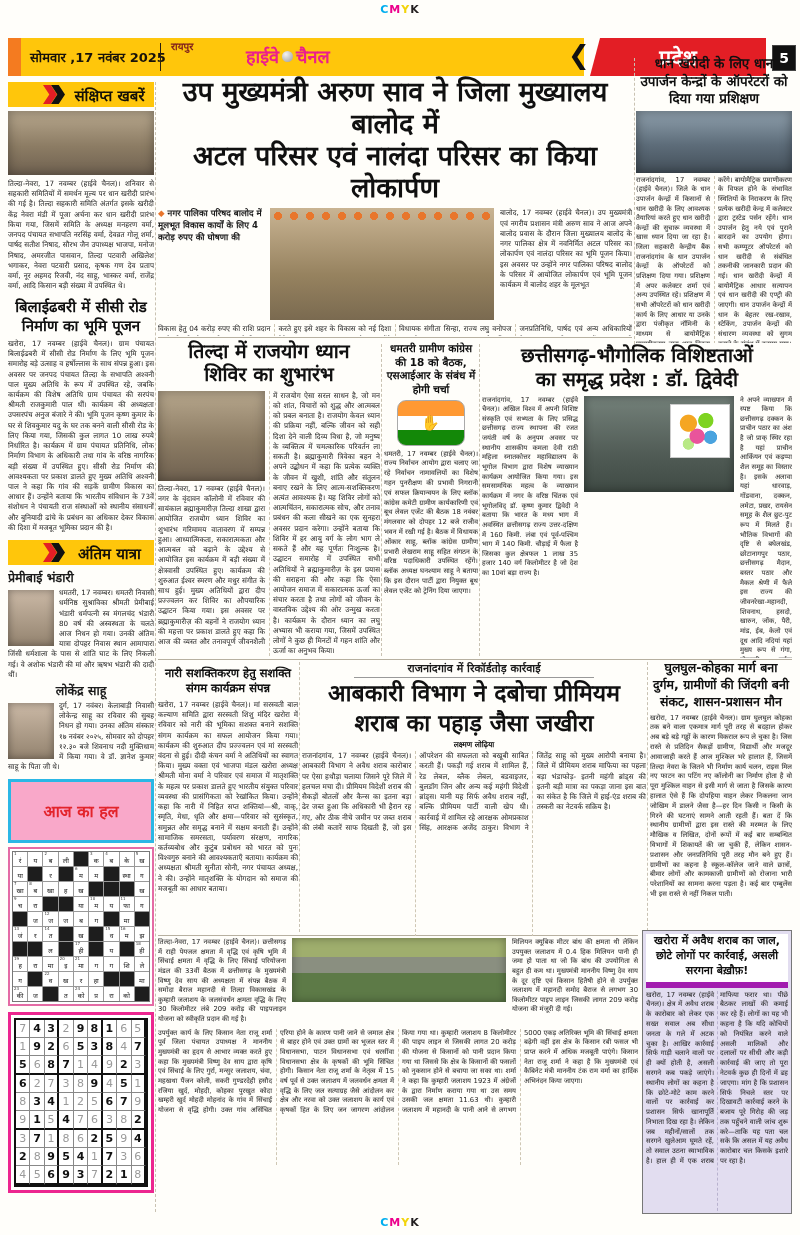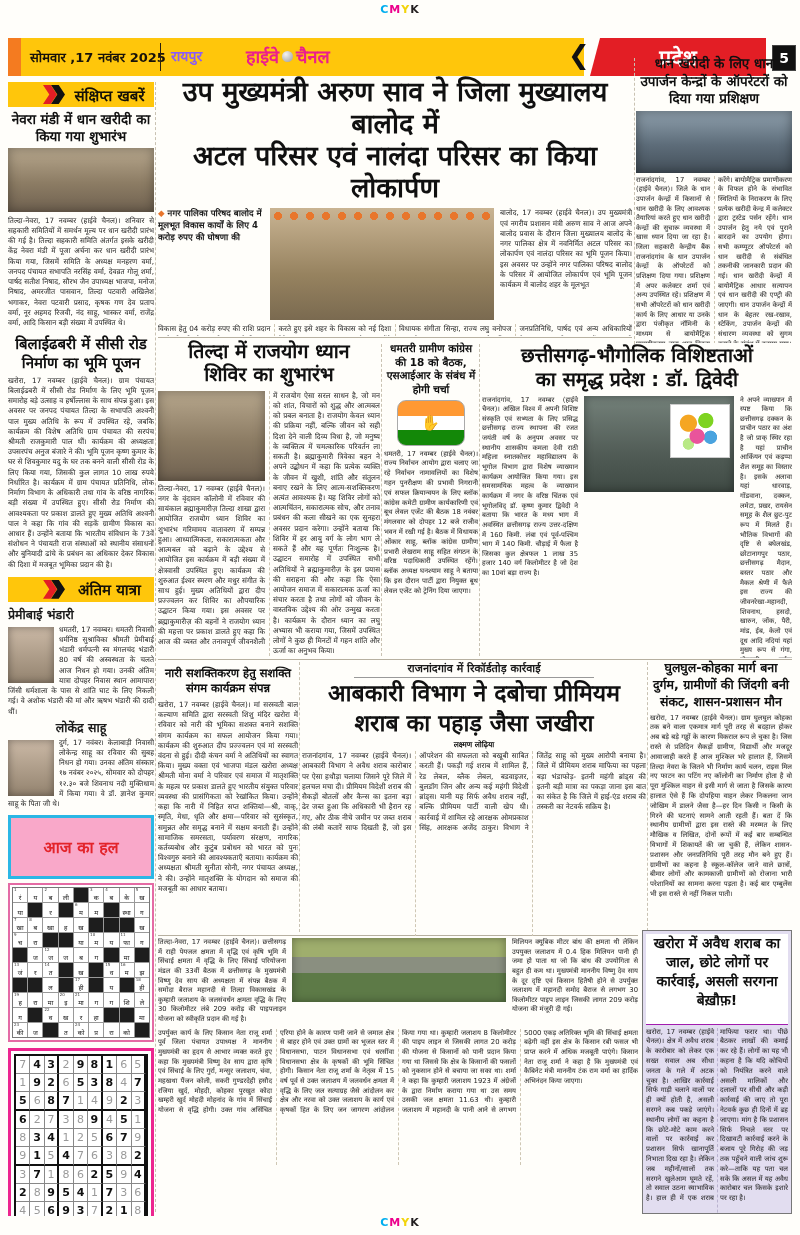--- a/index.html
+++ b/index.html
@@ -7,21 +7,21 @@
         font-family:"DejaVu Sans","Liberation Sans",sans-serif;color:#1b1b1b;}
   .abs{position:absolute;}
   
   .cmyk{left:0;right:0;text-align:center;font-size:11px;font-weight:bold;letter-spacing:1px;}
   
   .masthead{left:8px;top:38px;width:784px;height:38px;}
   .mh-yellow{position:absolute;left:0;top:0;width:576px;height:38px;background:#ffc60b;}
   .mh-orange{position:absolute;left:0;top:0;width:13px;height:38px;background:#f47b20;}
   .mh-date{position:absolute;left:22px;top:10px;font-size:13px;font-weight:bold;color:#18120a;}
   .mh-div{position:absolute;left:152px;top:5px;height:28px;border-left:1.5px solid #2a2010;}
-  .mh-city{position:absolute;left:163px;top:8px;font-size:14px;font-weight:bold;color:#8b5cf6;}
+  .mh-city{position:absolute;left:163px;top:1px;font-size:10px;font-weight:bold;color:#7f1d1d;}
   .mh-logo{position:absolute;left:238px;top:6px;font-size:18px;font-weight:bold;color:#ec1e8c;display:flex;align-items:center;gap:3px;}
   .mh-logo .ball{width:11px;height:11px;border-radius:50%;background:radial-gradient(circle at 35% 30%,#f3f3f3,#9a9a9a);display:inline-block;}
   .mh-chev{position:absolute;left:560px;top:2px;font-size:26px;font-weight:bold;color:#111;}
   .mh-red{position:absolute;left:582px;top:0;width:176px;height:38px;background:#e31e25;
           clip-path:polygon(10px 0,100% 0,100% 100%,0 100%);display:flex;align-items:center;justify-content:center;}
   .mh-section{color:#fff;font-size:21px;font-weight:bold;}
   .mh-page{position:absolute;left:764px;top:7px;width:22px;height:24px;background:#111;border:1.5px solid #444;
            color:#fff;font-size:14px;font-weight:bold;display:flex;align-items:center;justify-content:center;}
   
   .head{font-weight:bold;color:#101010;text-align:center;}
@@ -103,21 +103,21 @@
   .ghul{left:650px;top:660px;width:142px;height:272px;}
   .ghul-h{font-size:12.5px;line-height:1.35;margin-bottom:3px;}
   .kumh{left:158px;top:938px;width:480px;height:276px;}
   .kumh-h{font-size:21px;line-height:1.25;margin-bottom:4px;}
   .kumh-row{display:flex;gap:6px;}
   .kumh-left{width:128px;flex:none;}
   .kumh-ph{width:214px;height:64px;flex:none;}
   .kumh-right{flex:1;}
   .kumh-bottom{margin-top:4px;column-count:4;column-gap:8px;column-rule:1px dashed #cfc7b4;height:136px;overflow:hidden;}
   .khar{left:642px;top:930px;width:150px;height:284px;border:1px solid #777;background:#e2ddf0;padding:3px;box-sizing:border-box;}
-  .khar-h{font-size:14px;line-height:1.35;border-bottom:1px solid #a21caf;padding-bottom:14px;margin-bottom:3px;background:#fff;}
+  .khar-h{font-size:11px;line-height:1.35;border-bottom:6px solid #a21caf;padding-bottom:3px;margin-bottom:3px;background:#fff;}
   .khar-body{column-count:2;column-gap:6px;column-rule:1px dashed #b9b2cf;height:230px;overflow:hidden;font-size:6.9px;}
   .dash-v{border-left:1px dashed #c9c2b2;width:0;}
   .rule-h{border-top:1px solid #b7b0a0;height:0;}
 </style>
 </head>
 <body>
 
 <div class="page">
 
   <div class="abs cmyk" style="top:3px;"><span style="color: rgb(0, 174, 239);">C</span><span style="color: rgb(236, 0, 140);">M</span><span style="color: rgb(242, 212, 12);">Y</span><span style="color: rgb(35, 31, 32);">K</span></div>
@@ -150,21 +150,20 @@
   <div class="abs rule-h" style="left:158px;top:337px;width:474px;"></div>
   <div class="abs rule-h" style="left:158px;top:659px;width:634px;"></div>
   <div class="abs rule-h" style="left:158px;top:935px;width:480px;"></div>
 
   <div class="abs sb">
     <div class="sb-header">
       <span class="chev red"></span>
       <span class="chev black"></span>
       <span class="t">संक्षिप्त खबरें</span>
     </div>
-    <div class="head sb-h1">नेवरा मंडी में धान खरीदी का किया गया शुभारंभ</div>
     <div class="ph sb-ph"></div>
     <div class="body-txt">तिल्दा-नेवरा, 17 नवम्बर (हाईवे चैनल)। शनिवार से सहकारी समितियों में समर्थन मूल्य पर धान खरीदी प्रारंभ की गई है। तिल्दा सहकारी समिति अंतर्गत इसके खरीदी केंद्र नेवरा मंडी में पूजा अर्चना कर धान खरीदी प्रारंभ किया गया, जिसमें समिति के अध्यक्ष मनहरण वर्मा, जनपद पंचायत सभापति नरसिंह वर्मा, देवव्रत गोलू शर्मा, पार्षद सतीश निषाद, सौरभ जैन उपाध्यक्ष भाजपा, मनोज निषाद, अमरजीत पासवान, तिल्दा पटवारी अखिलेश भगाकर, नेवरा पटवारी प्रसाद, कृषक गण देव प्रताप वर्मा, नूर अहमद रिजवी, नंद साहू, भास्कर वर्मा, राजेंद्र वर्मा, आदि किसान बड़ी संख्या में उपस्थित थे।</div>
     <div class="head sb-h1" style="font-size:15px;margin-top:7px;">बिलाईढबरी में सीसी रोड निर्माण का भूमि पूजन</div>
     <div class="body-txt">खरोरा, 17 नवम्बर (हाईवे चैनल)। ग्राम पंचायत बिलाईढबरी में सीसी रोड निर्माण के लिए भूमि पूजन समारोह बड़े उत्साह व हर्षोल्लास के साथ संपन्न हुआ। इस अवसर पर जनपद पंचायत तिल्दा के सभापति अश्वनी पाल मुख्य अतिथि के रूप में उपस्थित रहे, जबकि कार्यक्रम की विशेष अतिथि ग्राम पंचायत की सरपंच श्रीमती राजकुमारी पाल थीं। कार्यक्रम की अध्यक्षता उपसरपंच अनुज बंजारे ने की। भूमि पूजन कृष्ण कुमार के घर से शिवकुमार यदु के घर तक बनने वाली सीसी रोड के लिए किया गया, जिसकी कुल लागत 10 लाख रुपये निर्धारित है। कार्यक्रम में ग्राम पंचायत प्रतिनिधि, लोक निर्माण विभाग के अधिकारी तथा गांव के वरिष्ठ नागरिक बड़ी संख्या में उपस्थित हुए। सीसी रोड निर्माण की आवश्यकता पर प्रकाश डालते हुए मुख्य अतिथि अश्वनी पाल ने कहा कि गांव की सड़कें ग्रामीण विकास का आधार हैं। उन्होंने बताया कि भारतीय संविधान के 73वें संशोधन ने पंचायती राज संस्थाओं को स्थानीय संसाधनों और बुनियादी ढांचे के प्रबंधन का अधिकार देकर विकास की दिशा में मजबूत भूमिका प्रदान की है।</div>
 
     <div class="sb-header" style="margin-top:7px;">
       <span class="chev red"></span>
       <span class="chev black"></span>
       <span class="t">अंतिम यात्रा</span>
     </div>

